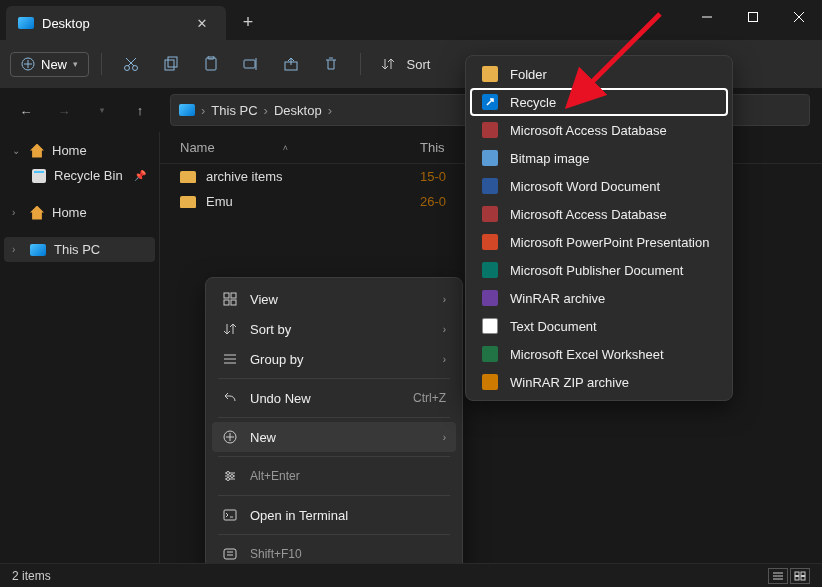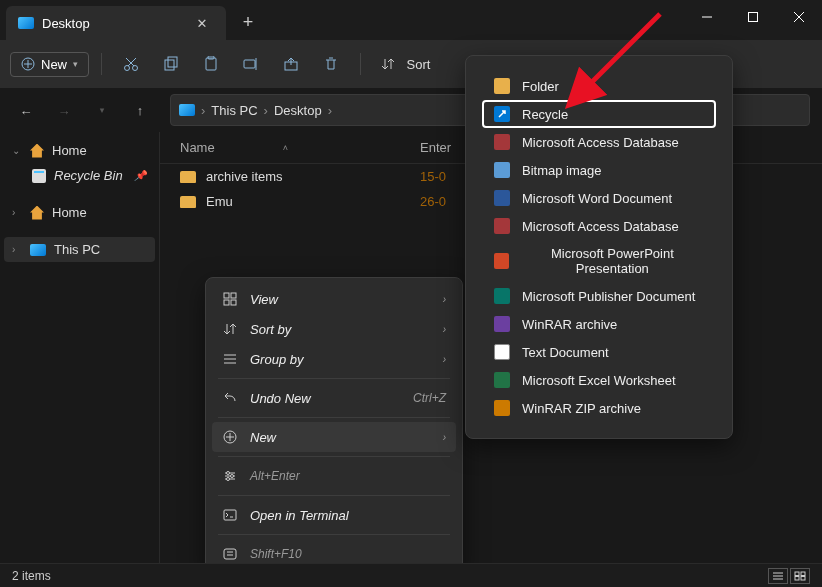--- a/index.html
+++ b/index.html
@@ -29,50 +29,50 @@
 .addr { flex: 1; display: flex; align-items: center; gap: 6px; background: #2c2c2c; border: 1px solid #3a3a3a; border-radius: 4px; height: 32px; padding: 0 8px; margin-left:6px; }
 .addr-icon { width: 16px; height: 12px; background: linear-gradient(135deg,#4cc2ff,#0078d4); border-radius: 2px; }
 .crumb { color: #ddd; }
 .crumb-sep { color: #888; }
 
 
 .main { display: flex; height: calc(100% - 40px - 48px - 44px - 24px); background: #191919; }
 .sidebar { width: 160px; padding: 6px 4px; border-right: 1px solid #2a2a2a; }
 .side-item { display: flex; align-items: center; gap: 8px; padding: 5px 8px; border-radius: 4px; cursor: pointer; color: #ddd; }
 .side-item.sel { background: #2d2d2d; }
-.side-item.indent { padding-left: 28px; font-style: italic; }
+.side-item.indent { padding-left: 28px; }
 .chev { width: 10px; color: #888; font-size: 10px; }
 .ico-home { width:14px; height:14px; background:#e8a33d; clip-path: polygon(50% 0,100% 50%,85% 50%,85% 100%,15% 100%,15% 50%,0 50%); }
 .ico-bin { width:14px; height:14px; background:#ddd; border-radius:2px; position:relative; }
 .ico-bin::after{content:"";position:absolute;top:2px;left:2px;right:2px;height:2px;background:#4cc2ff;}
 .ico-pc { width:16px; height:12px; background:linear-gradient(135deg,#4cc2ff,#0078d4); border-radius:2px; }
 .pin { margin-left:auto; color:#888; font-size:10px;}
 
 .content { flex: 1; position: relative; }
 .col-headers { display: flex; padding: 8px 20px; color: #aaa; border-bottom: 1px solid #2a2a2a; }
 .col-name { width: 240px; display:flex; align-items:center; gap:8px;}
 .col-arrow { font-size:9px; color:#888; margin-left:60px;}
 .col-date { }
 .row { display: flex; align-items: center; padding: 5px 20px; color: #ddd; }
 .row .ico-folder { width:16px; height:12px; background:#e8b04b; border-radius:2px 2px 1px 1px; margin-right:10px;}
 .row-name { width: 240px; display:flex; align-items:center;}
 .row-date { color:#a16207; }
 
 
 .ctx { position: absolute; left: 205px; top: 277px; width: 258px; background: #2c2c2c; border: 1px solid #3d3d3d; border-radius: 8px; padding: 6px; box-shadow: 0 8px 24px rgba(0,0,0,.5); }
-.ctx-item { display: flex; align-items: center; gap: 12px; padding: 7px 10px; border-radius: 4px; cursor: pointer; color: #eee; font-style: italic; }
+.ctx-item { display: flex; align-items: center; gap: 12px; padding: 7px 10px; border-radius: 4px; cursor: pointer; color: #eee; }
 .ctx-item.hl { background: #383838; }
 .ctx-icon { width:16px; height:16px; display:flex; align-items:center; justify-content:center; color:#ccc; }
 .ctx-label { flex:1; }
 .ctx-accel { color:#999; font-size:12px; }
 .ctx-arrow { color:#999; font-size:10px; }
 .ctx-sep { height:1px; background:#3d3d3d; margin:4px 6px; }
 
 
-.submenu { position:absolute; left: 465px; top: 55px; width: 268px; background:#2c2c2c; border:1px solid #3d3d3d; border-radius:8px; padding:16px; box-shadow:0 8px 24px rgba(0,0,0,.5); z-index:5;text-align:center;}
+.submenu { position:absolute; left: 465px; top: 55px; width: 268px; background:#2c2c2c; border:1px solid #3d3d3d; border-radius:8px; padding:4px; box-shadow:0 8px 24px rgba(0,0,0,.5); z-index:5;}
 .sub-item { display:flex; align-items:center; gap:12px; padding:6px 12px; border-radius:4px; cursor:pointer; color:#eee; }
 .sub-item.focus { outline:2px solid #fff; outline-offset:-2px; border-radius:4px; }
 .sub-ico { width:16px; height:16px; border-radius:2px; display:flex; align-items:center; justify-content:center; font-size:9px; color:#fff; font-weight:bold;}
 
 
 .arrow-anno { position:absolute; left:560px; top:6px; z-index:10; pointer-events:none;}
 
 
 .status { position:absolute; bottom:0; left:0; right:0; height:24px; background:#1c1c1c; border-top:1px solid #2a2a2a; display:flex; align-items:center; padding:0 12px; color:#ccc; font-size:12px;}
 .status-right { margin-left:auto; display:flex; gap:2px;}
@@ -207,21 +207,21 @@
       <span>This PC</span>
     </div>
   </div>
 
   <div class="content">
     <div class="col-headers">
       <div class="col-name">
           <span>Name</span>
           <span class="col-arrow">˄</span>
         </div>
-      <div class="col-date">Enter</div>
+      <div class="col-date">This</div>
     </div>
     <div class="row">
       <div class="row-name">
           <span class="ico-folder"></span>
           <span>archive items</span>
         </div>
       <div class="row-date">15-0</div>
     </div>
     <div class="row">
       <div class="row-name">

